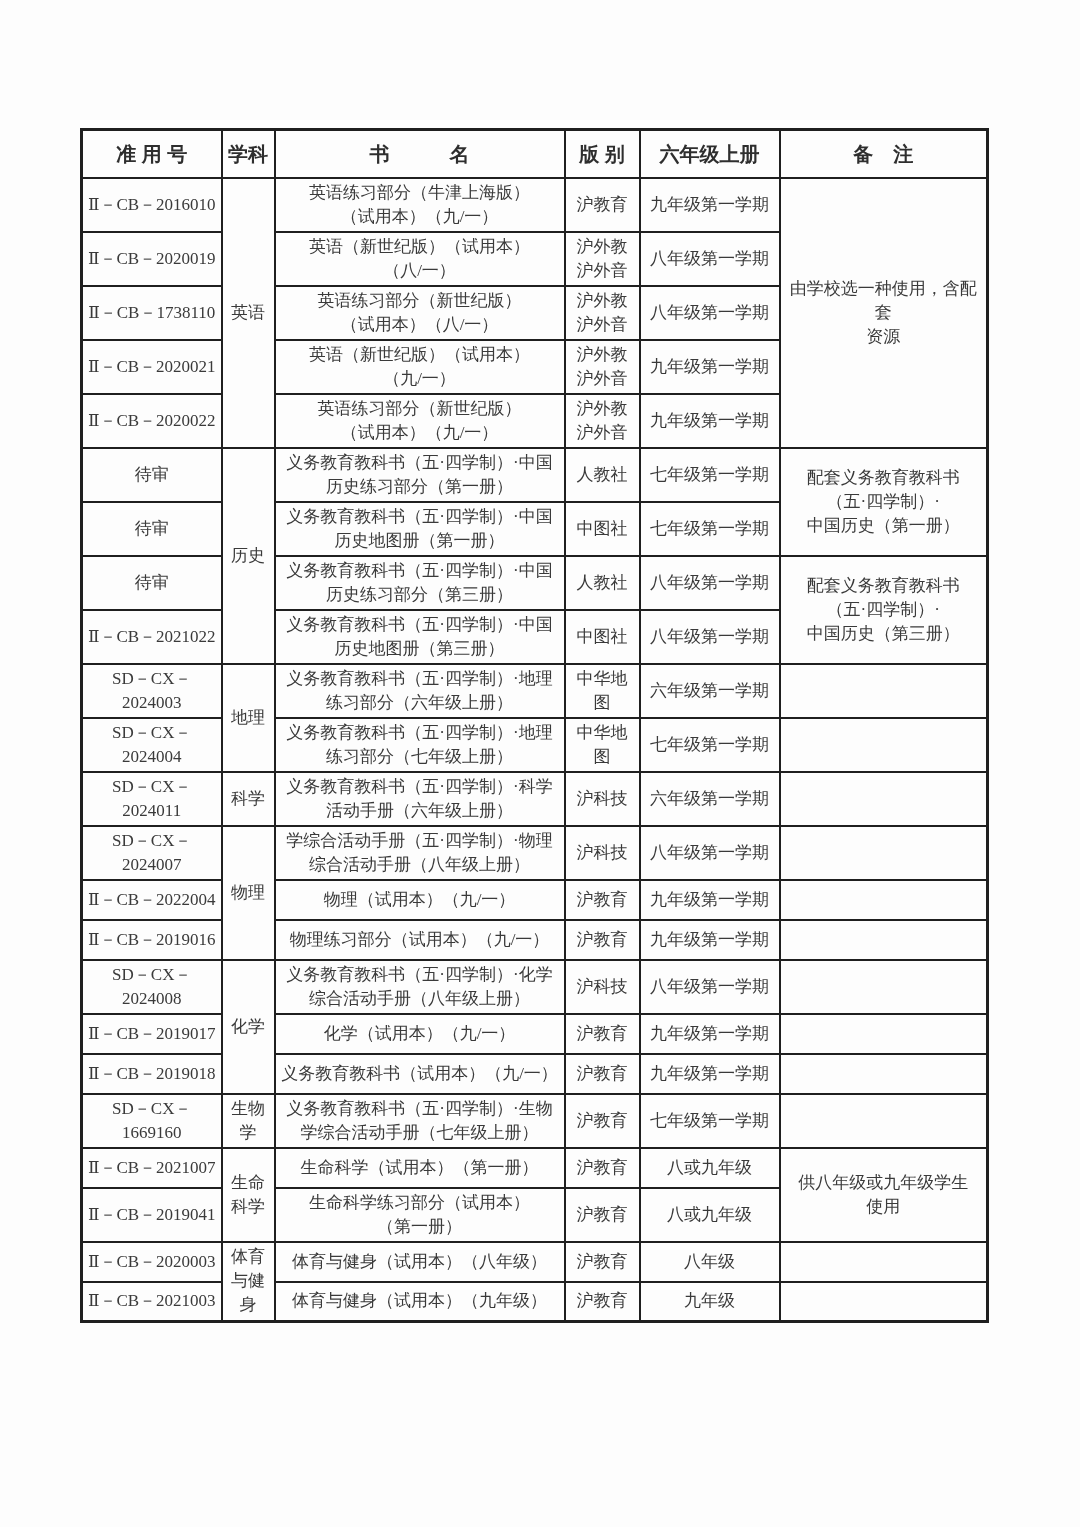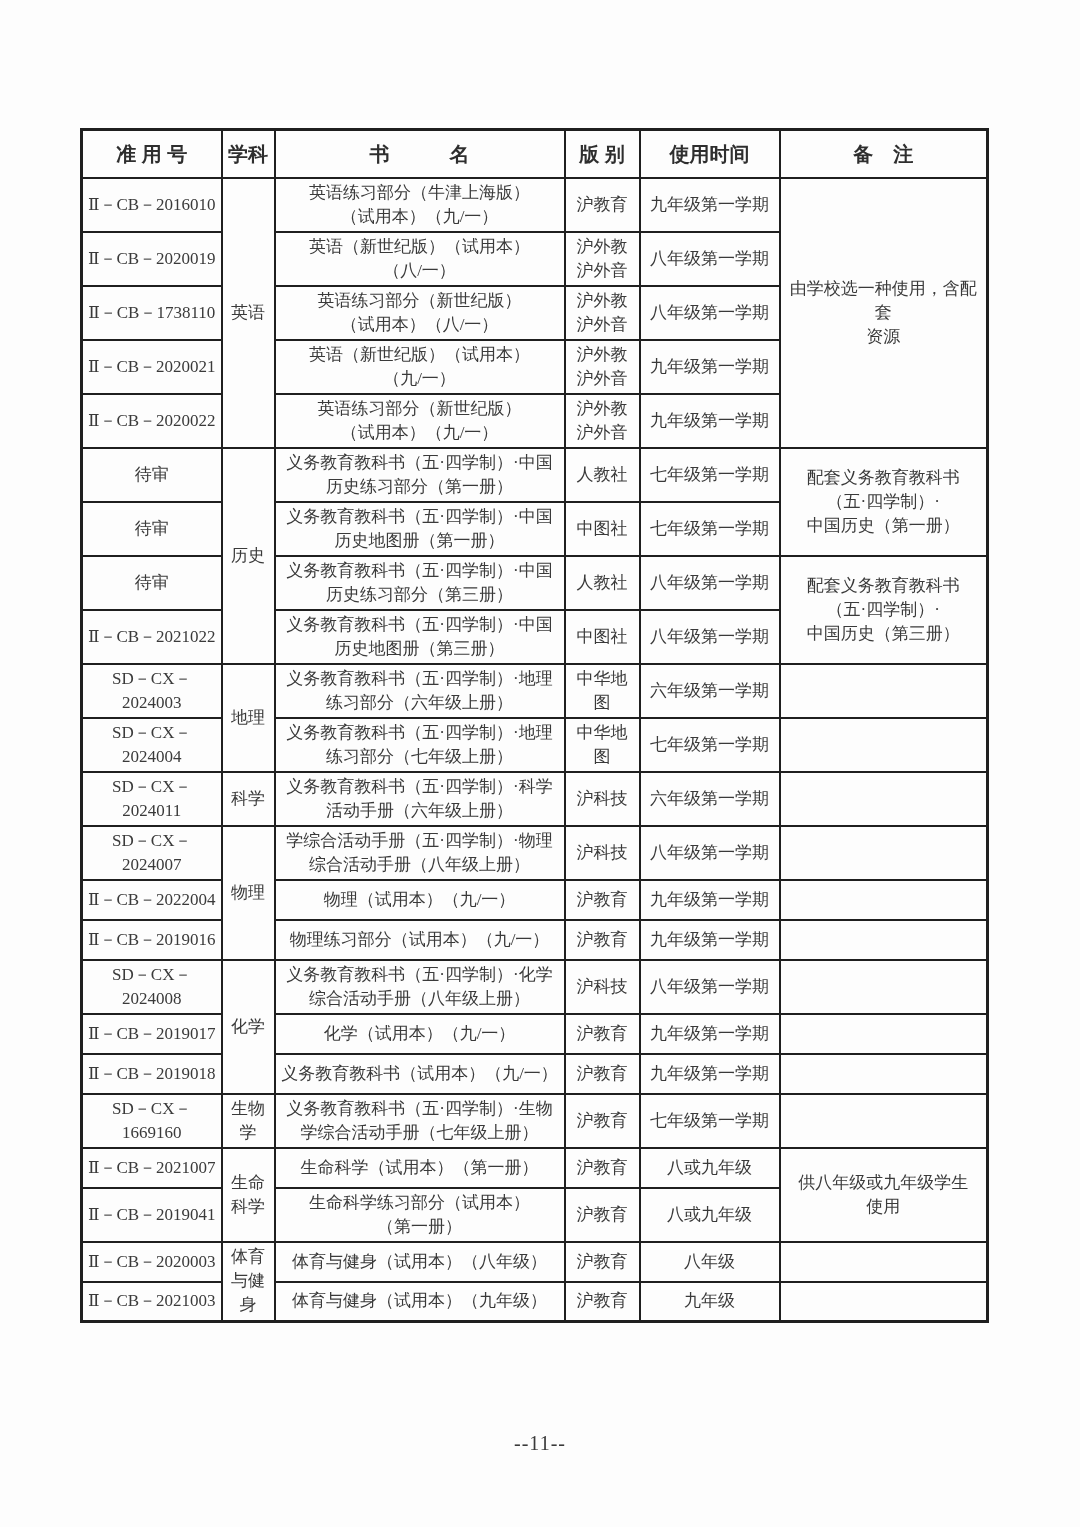--- a/index.html
+++ b/index.html
@@ -84,21 +84,21 @@
       <col style="width:75px">
       <col style="width:140px">
       <col style="width:208px">
     </colgroup>
     <thead>
       <tr id="header-row">
           <th>准 用 号</th>
           <th>学科</th>
           <th>书　　　名</th>
           <th>版 别</th>
-          <th>使用时间</th>
+          <th>六年级上册</th>
           <th>备　注</th>
         </tr>
     </thead>
     <tbody id="table-body">
         <tr>
           <td class="col-id">Ⅱ－CB－2016010</td>
           <td class="col-subject" rowspan="5">英语</td>
           <td class="col-book">英语练习部分（牛津上海版）
 （试用本）（九/一）</td>
           <td class="col-publisher">沪教育</td>
@@ -285,15 +285,14 @@
         <tr>
           <td class="col-id">Ⅱ－CB－2021003</td>
           <td class="col-book">体育与健身（试用本）（九年级）</td>
           <td class="col-publisher">沪教育</td>
           <td class="col-time">九年级</td>
           <td class="col-remark"></td>
         </tr>
       </tbody>
   </table>
 
-  <div class="page-number">--11--</div>
 
 </div>
 
 </body></html>

